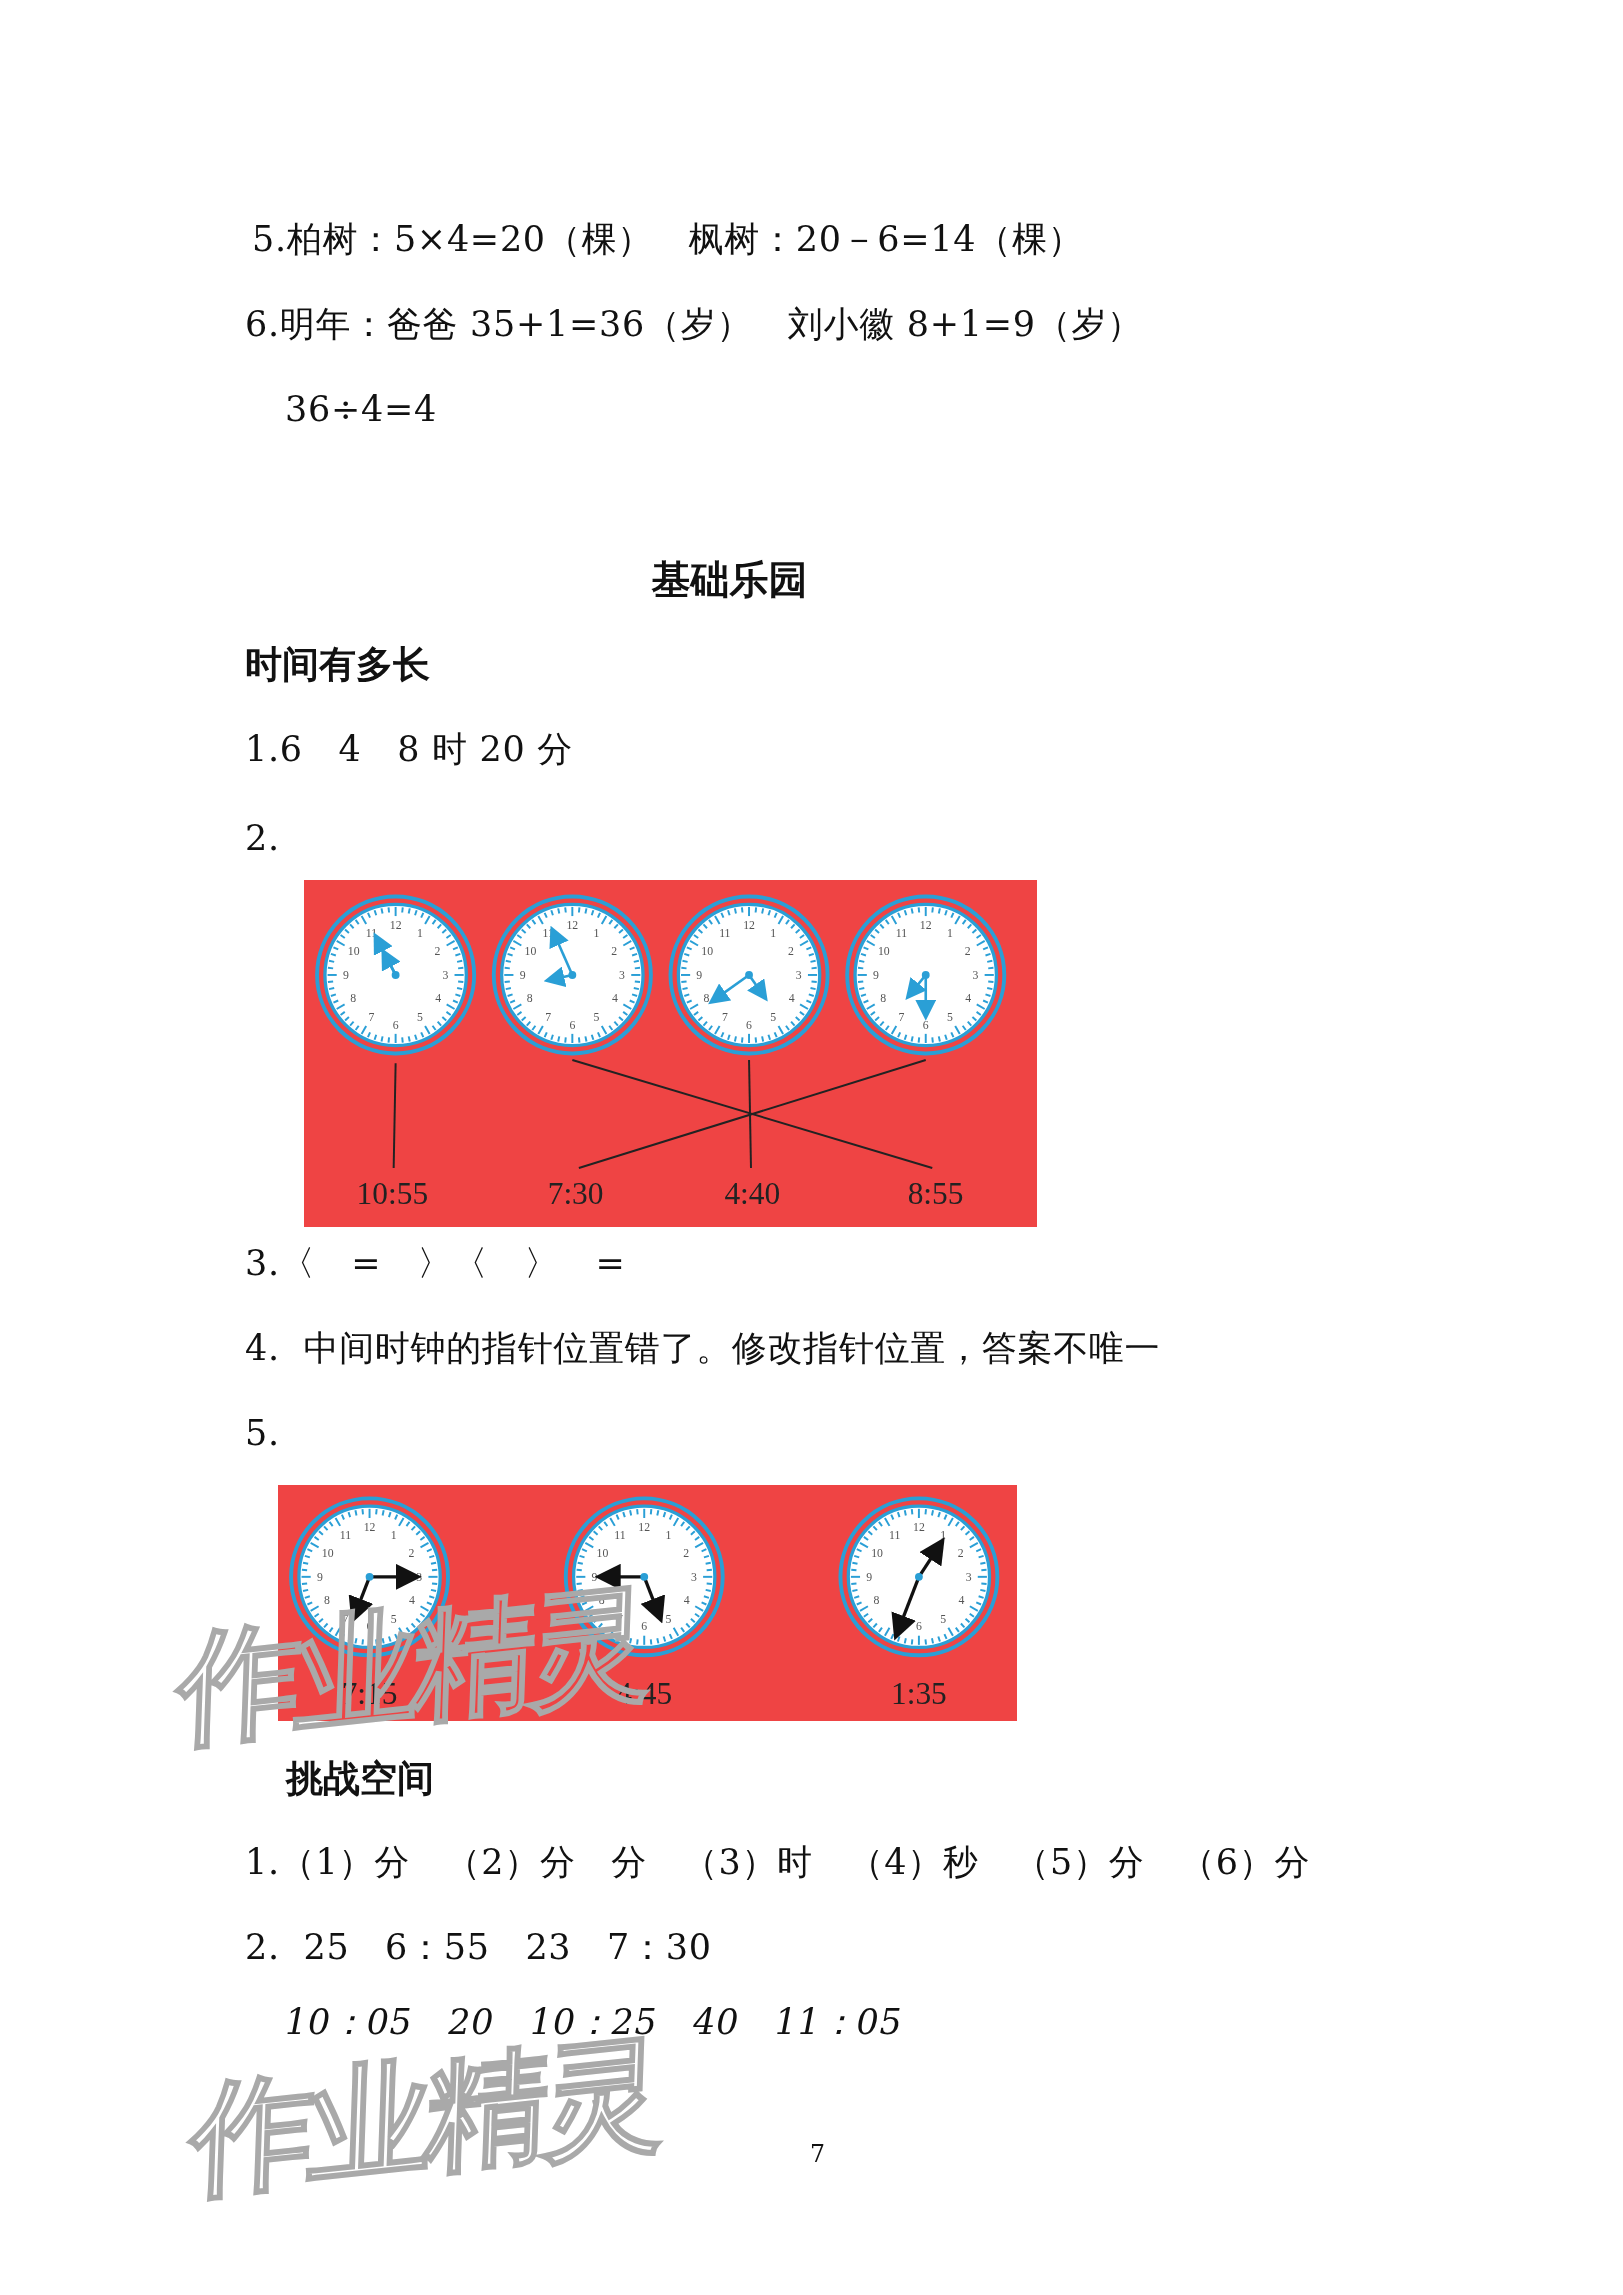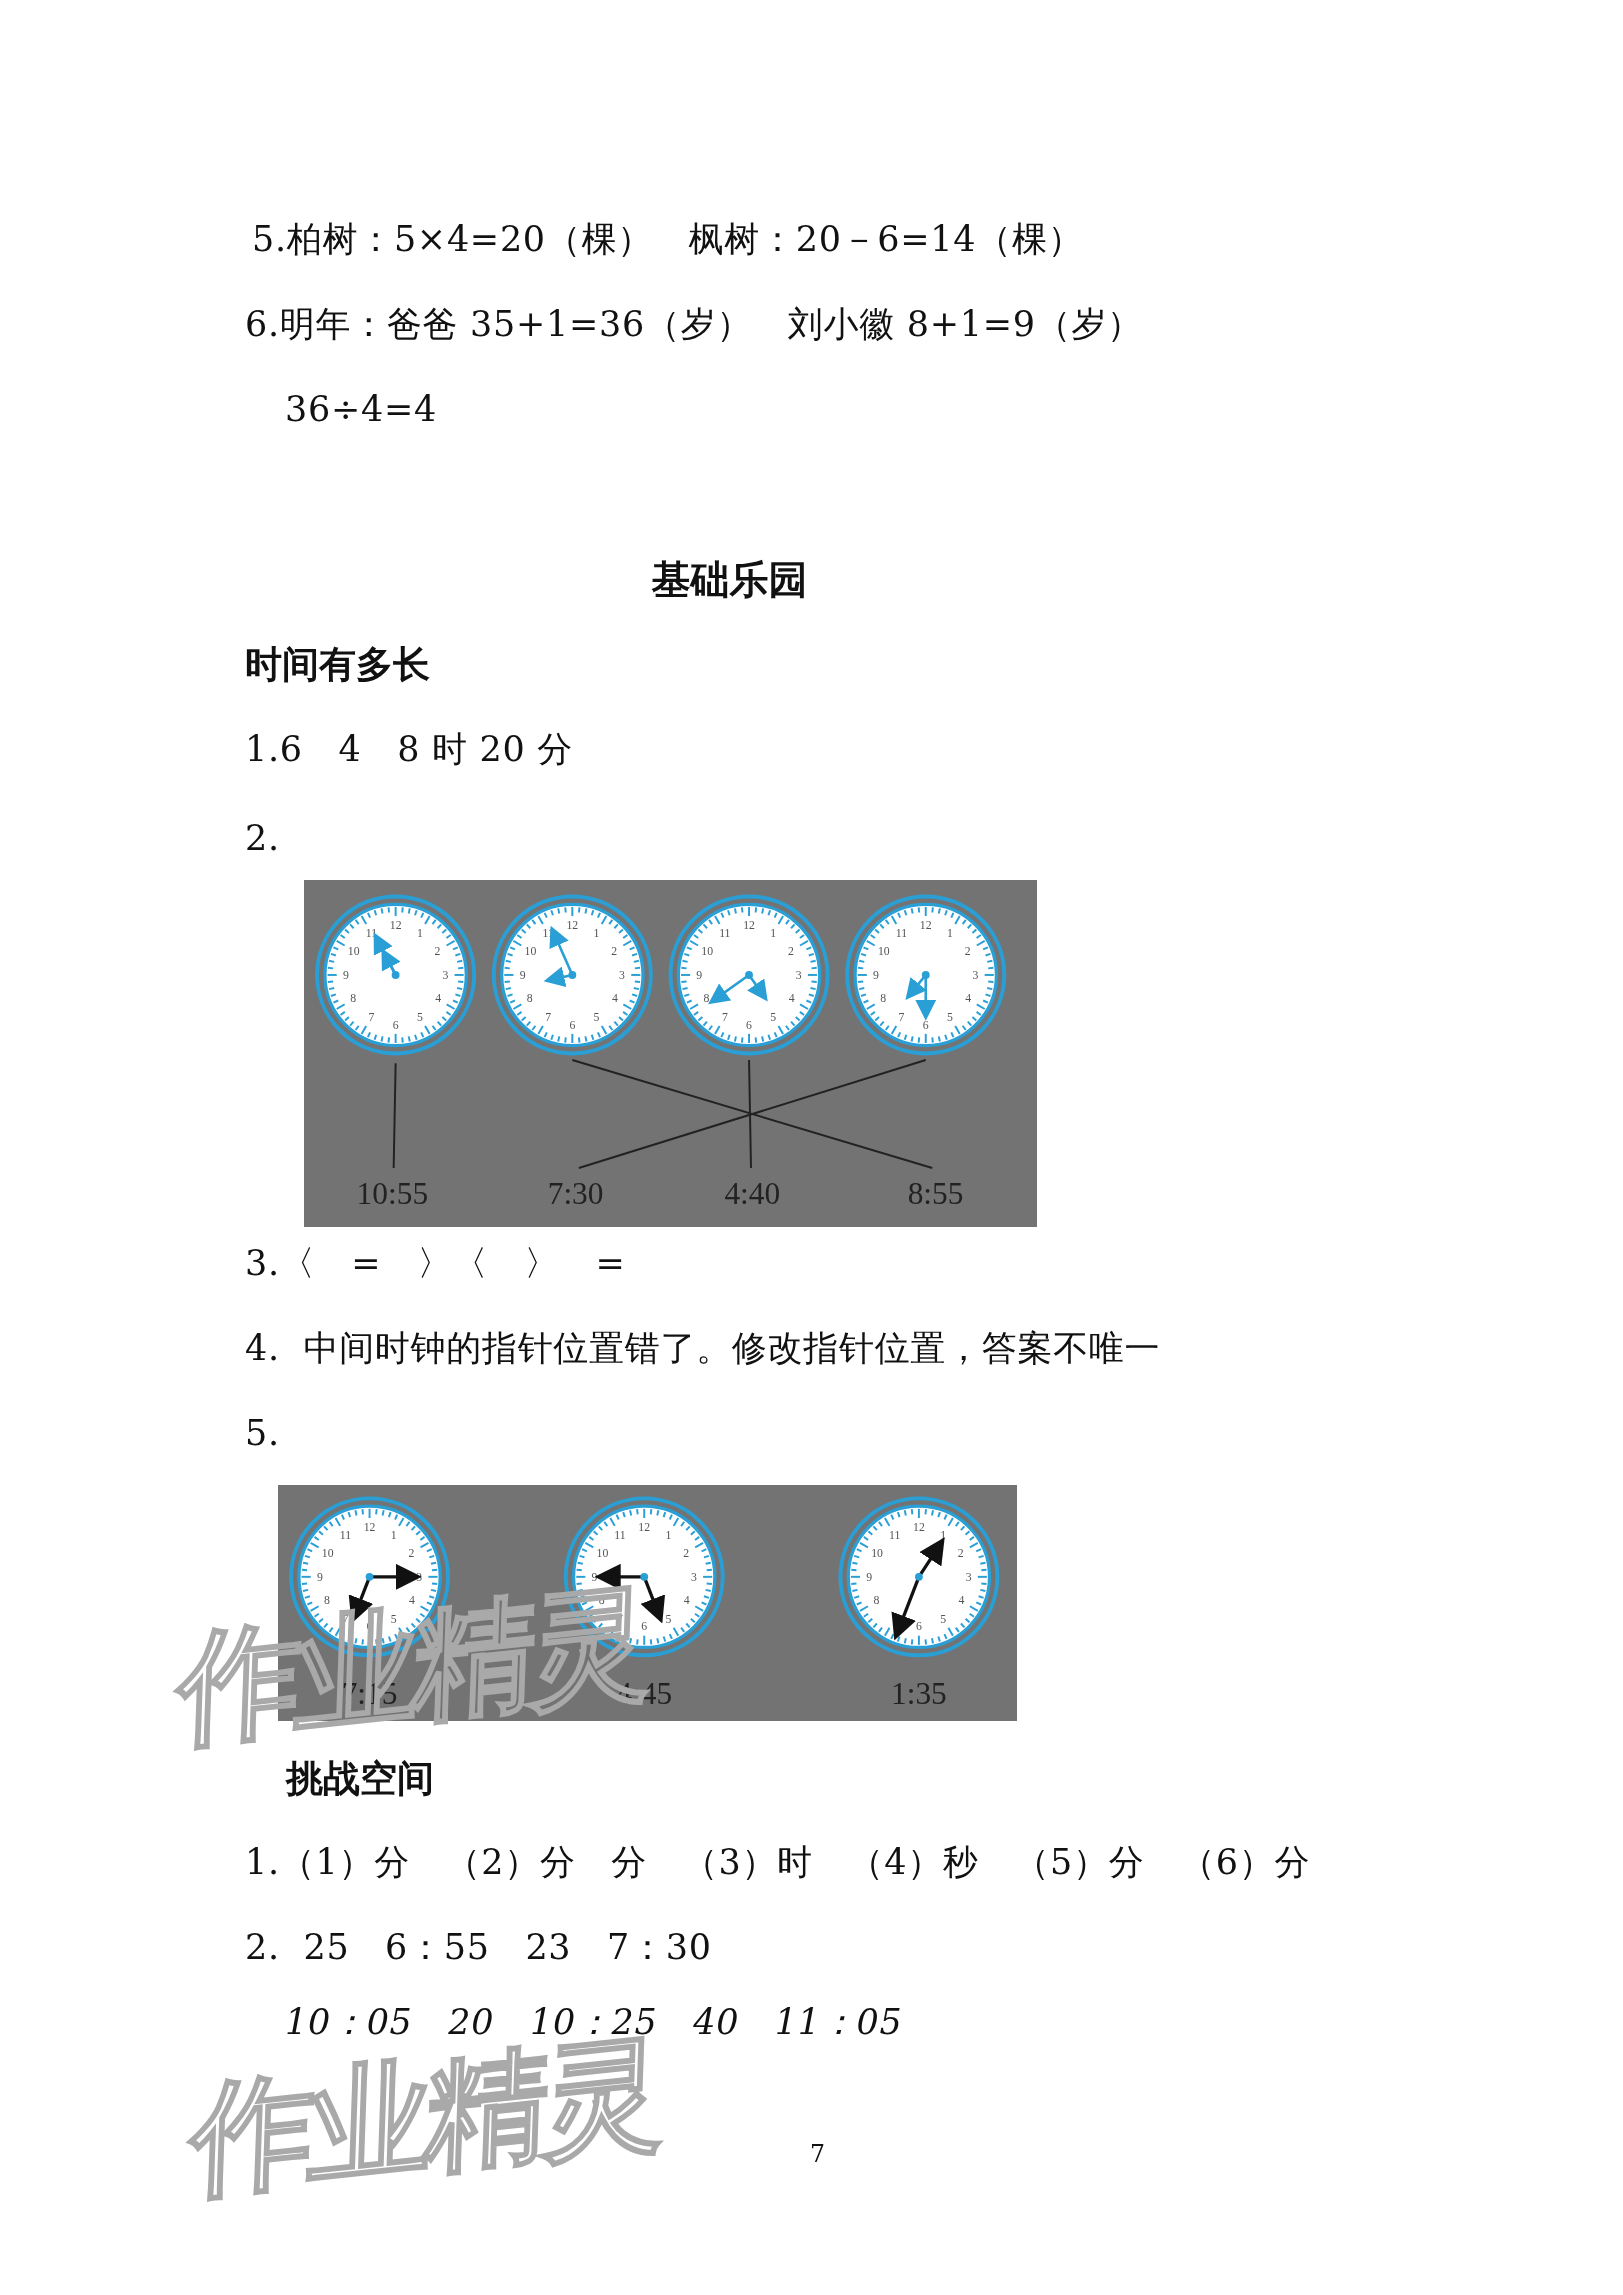--- a/index.html
+++ b/index.html
@@ -4,21 +4,21 @@
 <style>
   html, body { margin:0; padding:0; background:#ffffff; }
   body { width:1623px; height:2295px; position:relative; overflow:hidden;
          font-family: "DejaVu Serif", "Liberation Serif", serif; color:#111; }
   .line { position:absolute; left:245px; font-size:35px; line-height:46px; white-space:pre; letter-spacing:0.7px; }
   .indent { left:285px; }
   .title { position:absolute; left:0; width:1459px; text-align:center; top:553px; font-size:39px; font-weight:bold;
            font-family: "DejaVu Sans", "Liberation Sans", sans-serif; }
   .section { position:absolute; left:245px; font-size:37px; font-weight:bold;
              font-family: "DejaVu Sans", "Liberation Sans", sans-serif; }
-  .figure { position:absolute; background:#737373; }
+  .figure { position:absolute; background:#ef4444; }
   .pagenum { position:absolute; left:810px; top:2140px; font-size:23.6px; }
   .watermark { position:absolute; font-size:124px; font-weight:bold; color:transparent;
                -webkit-text-stroke:2px #a9a9a9; font-family:"DejaVu Sans", sans-serif;
                transform:rotate(-6deg) skewX(-8deg); letter-spacing:-6.5px; pointer-events:none; }
   svg text { font-family: "Liberation Serif", "DejaVu Serif", serif; }
 </style>
 </head>
 <body>
 
 <div class="line" style="top:216px;margin-left:7px;">5.柏树：5×4=20（棵）　枫树：20－6=14（棵）</div>

